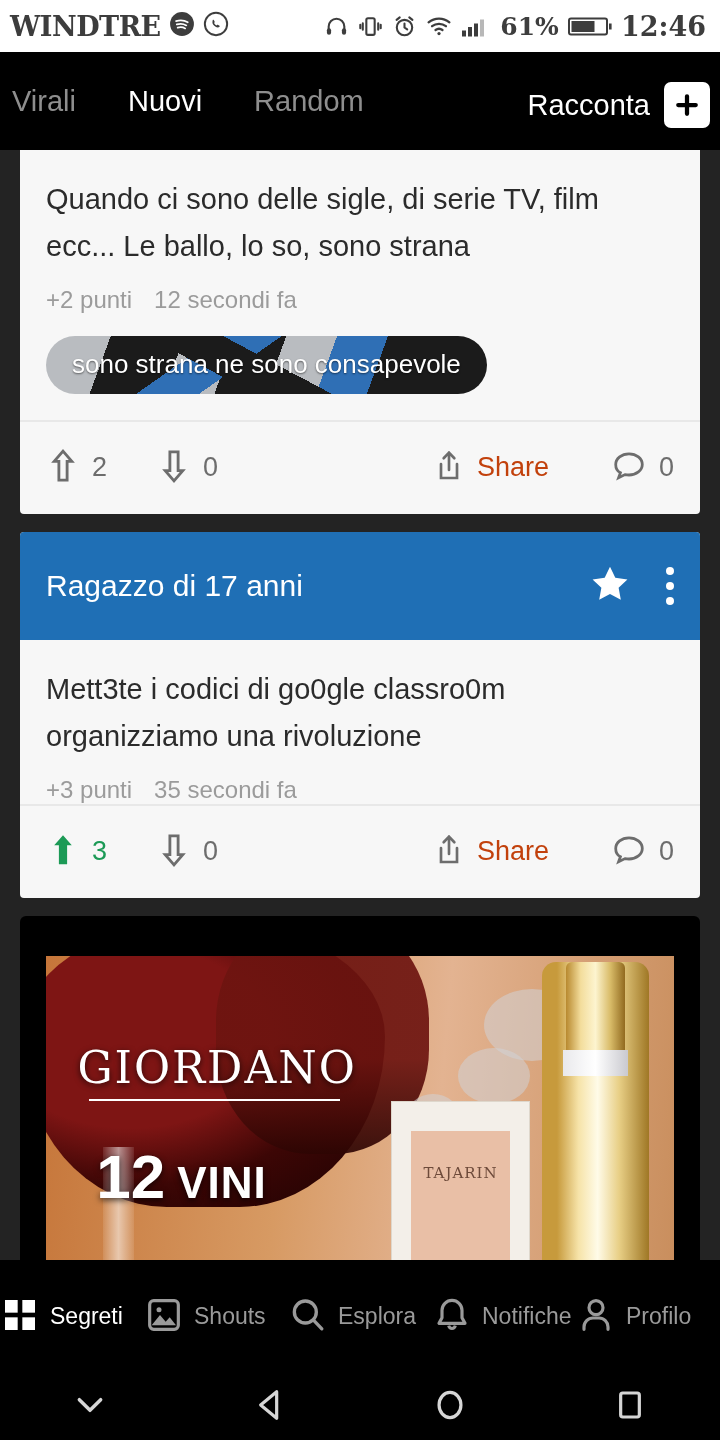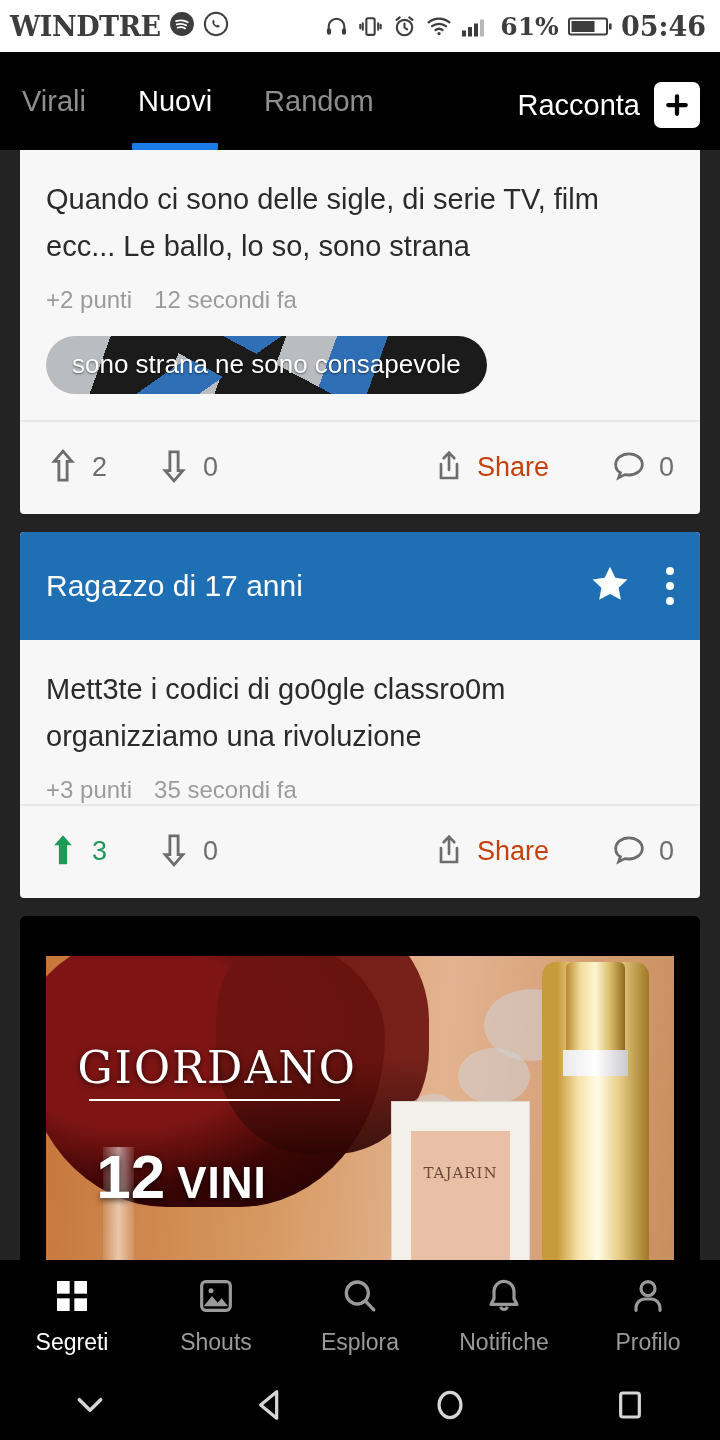--- a/index.html
+++ b/index.html
@@ -23,21 +23,21 @@
     font-weight:bold; font-size:27px; letter-spacing:-0.5px; color:#3d3d3d;
   }
   .sb-right{ display:flex; align-items:center; gap:9px; }
   .sb-ic{ display:inline-flex; align-items:center; }
   .battpct{ font-family:"DejaVu Serif", serif; font-weight:bold; font-size:25px; color:#3d3d3d; }
   .clock{ font-family:"DejaVu Serif", serif; font-weight:bold; font-size:27px; color:#3d3d3d; letter-spacing:0px;}
 
   
   .topbar{
     height:98px; background:#000; position:relative;
-    display:flex; align-items:center; padding:0 20px;
+    display:flex; padding:0 10px;
   }
   .tab{
     font-size:29px; color:#8e8e8e; margin-right:48px; position:relative;
     padding:4px 2px; background:none; border:none;
     font-family:"Liberation Sans", sans-serif; cursor:pointer;
   }
   .tab.active{ color:#fff; }
   .tab.active::after{
     content:""; position:absolute; left:-4px; right:-4px; bottom:-28px;
     height:7px; background:#1c7ae8; border-radius:1px;
@@ -189,21 +189,21 @@
     color:#fff; text-shadow:0 2px 6px rgba(0,0,0,.7); font-weight:bold;
   }
   .ad-l1 .big{ font-size:62px; } .ad-l1 .sm{ font-size:44px; letter-spacing:1px;}
 
   
   .bottomnav{
     position:absolute; left:0; right:0; bottom:68px; height:112px; background:#000;
     display:flex; align-items:center;
   }
   .navitem{
-    flex:1; display:flex; flex-direction:column; align-items:center; gap:10px;
+    flex:1; display:flex; align-items:center; gap:10px;
     background:none;border:none;cursor:pointer;
   }
   .navitem .lbl{ font-size:23px; color:#9a9a9a; }
   .navitem.active .lbl{ color:#fff; }
 
   
   .sysnav{
     position:absolute; left:0; right:0; bottom:0; height:68px; background:#000;
     display:flex; align-items:center;
   }
@@ -267,21 +267,21 @@
         </svg>
     </span>
     <span class="battpct">61%</span>
     <span class="sb-ic">
       <svg width="44" height="25" viewBox="0 0 44 24">
           <rect x="1" y="4" width="38" height="16" rx="2" fill="none" stroke="#3d3d3d" stroke-width="2"></rect>
           <rect x="3.5" y="6.5" width="23" height="11" fill="#3d3d3d"></rect>
           <rect x="41" y="9" width="2.6" height="6" fill="#3d3d3d"></rect>
         </svg>
     </span>
-    <span class="clock">05:46</span>
+    <span class="clock">12:46</span>
   </div>
 </div>
 
 <div class="topbar">
   <button class="tab">Virali</button>
   <button class="tab active">Nuovi</button>
   <button class="tab">Random</button>
   <div class="racconta-wrap">
     <span class="racconta-label">Racconta</span>
     <button class="add-btn">

